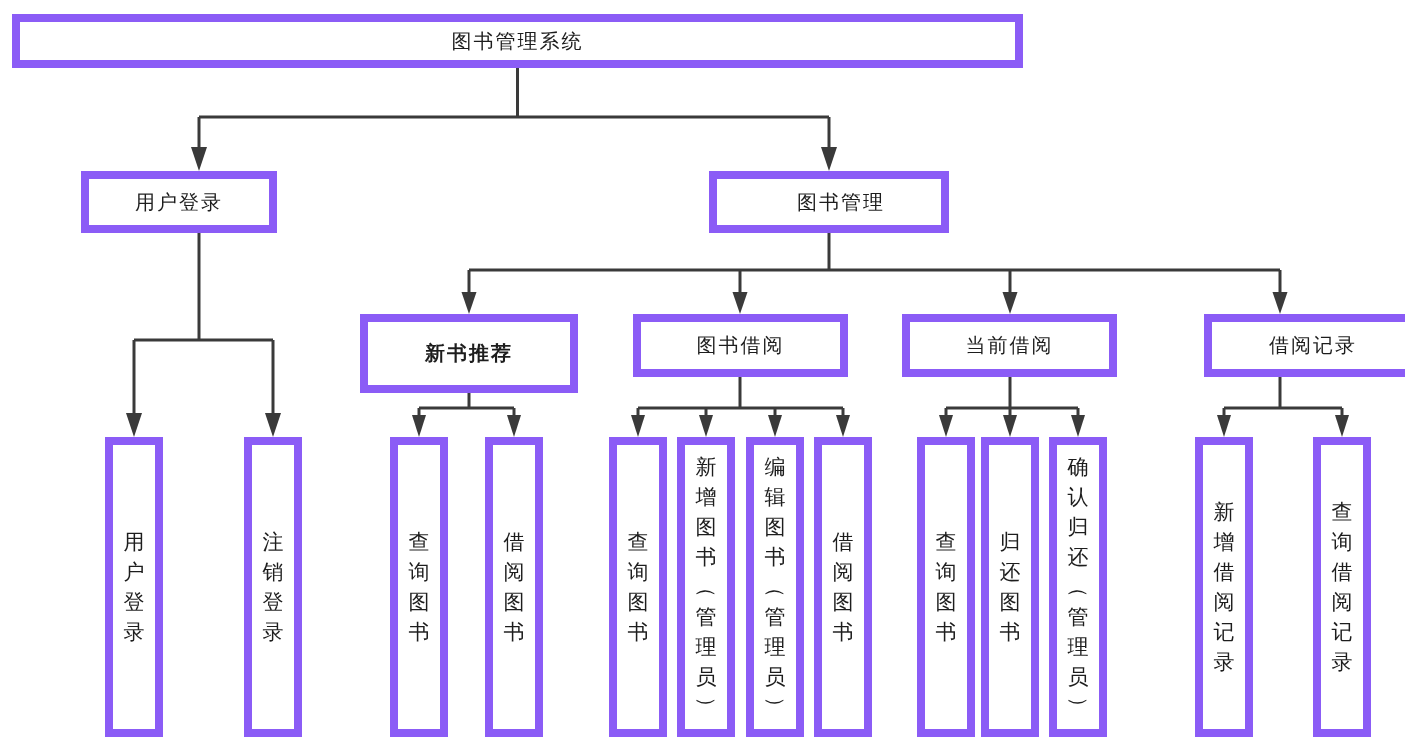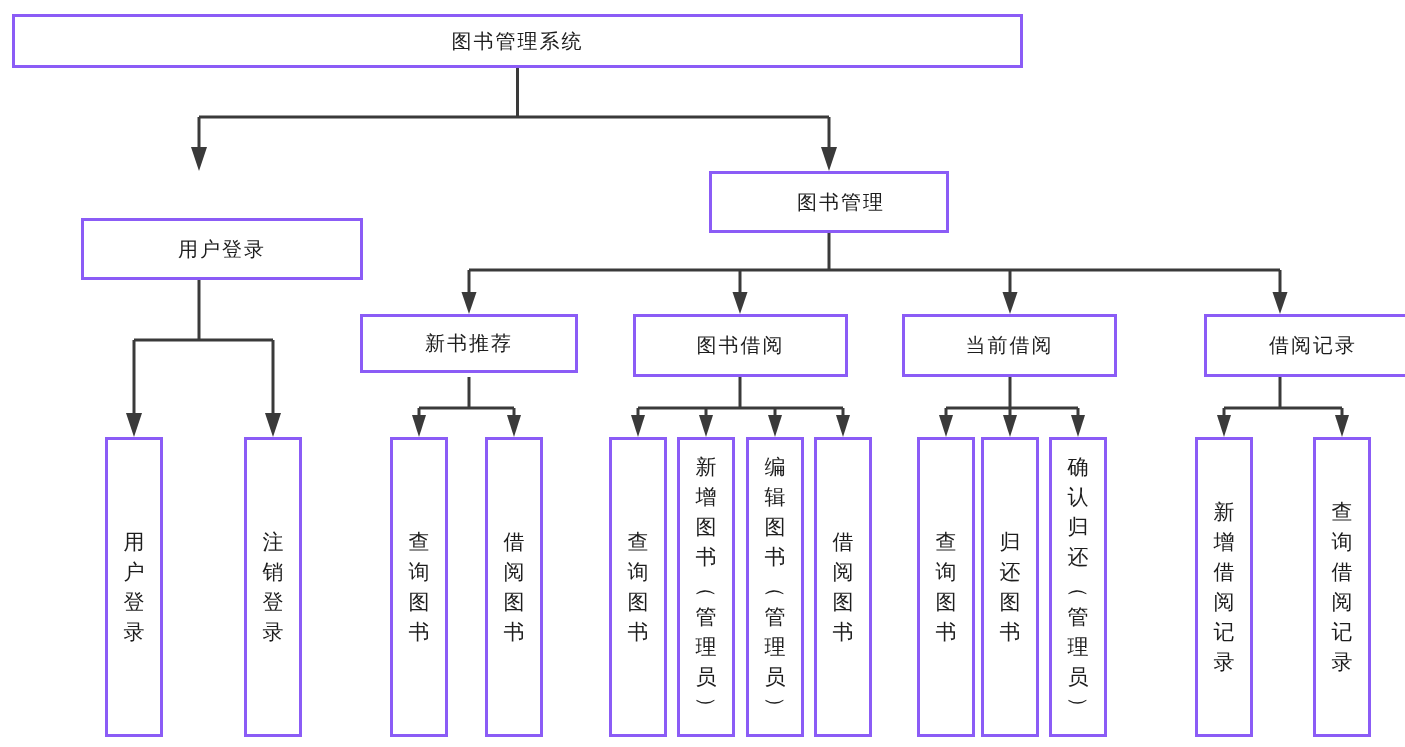--- a/index.html
+++ b/index.html
@@ -3,21 +3,21 @@
 <meta charset="utf-8">
 <style>
   html,body{margin:0;padding:0;}
   body{
     width:1405px;height:747px;background:#ffffff;overflow:hidden;
     font-family:"Liberation Sans","DejaVu Sans",sans-serif;
   }
   .canvas{position:relative;width:1405px;height:747px;background:#ffffff;}
   svg.connectors{position:absolute;left:0;top:0;z-index:1;}
   .box{
-    position:absolute;background:#ffffff;border:3px solid #8b5cf6;
+    position:absolute;background:#ffffff;border:8px solid #8b5cf6;
     box-sizing:border-box;z-index:2;display:flex;align-items:center;justify-content:center;
     color:#1d1d1d;
   }
   .hbox{font-size:20px;letter-spacing:2px;white-space:nowrap;}
   .vlabel{display:flex;flex-direction:column;align-items:center;}
   .vchar{display:block;height:30px;line-height:30px;font-size:21px;text-align:center;letter-spacing:0;}
   .vchar.rot{transform:rotate(90deg);}
   .watermark{
     position:absolute;right:5px;bottom:3px;z-index:5;
     font-size:22px;color:rgba(168,168,168,0.92);letter-spacing:1px;white-space:nowrap;
@@ -80,28 +80,28 @@
       <polygon points="1003,415 1017,415 1010,437" fill="#3a3a3a"></polygon>
       <polygon points="1071,415 1085,415 1078,437" fill="#3a3a3a"></polygon>
       <polygon points="1217,415 1231,415 1224,437" fill="#3a3a3a"></polygon>
       <polygon points="1335,415 1349,415 1342,437" fill="#3a3a3a"></polygon>
     </svg>
 
   <div class="box hbox" style="left:12px;top:14px;width:1011px;height:54px;">
     <span>图书管理系统</span>
   </div>
 
-  <div class="box hbox" style="left:81px;top:171px;width:282px;height:62px;margin-top:47px;">
+  <div class="box hbox" style="left:81px;top:171px;width:196px;height:62px;">
     <span>用户登录</span>
   </div>
   <div class="box hbox" style="left:709px;top:171px;width:240px;height:62px;padding-left:24px;">
     <span>图书管理</span>
   </div>
 
-  <div class="box hbox" style="left:360px;top:314px;width:218px;height:59px;">
+  <div class="box hbox" style="left:360px;top:314px;width:218px;height:79px;font-weight:bold;">
     <span>新书推荐</span>
   </div>
   <div class="box hbox" style="left:633px;top:314px;width:215px;height:63px;">
     <span>图书借阅</span>
   </div>
   <div class="box hbox" style="left:902px;top:314px;width:215px;height:63px;">
     <span>当前借阅</span>
   </div>
   <div class="box hbox" style="left:1204px;top:314px;width:218px;height:63px;">
     <span>借阅记录</span>

